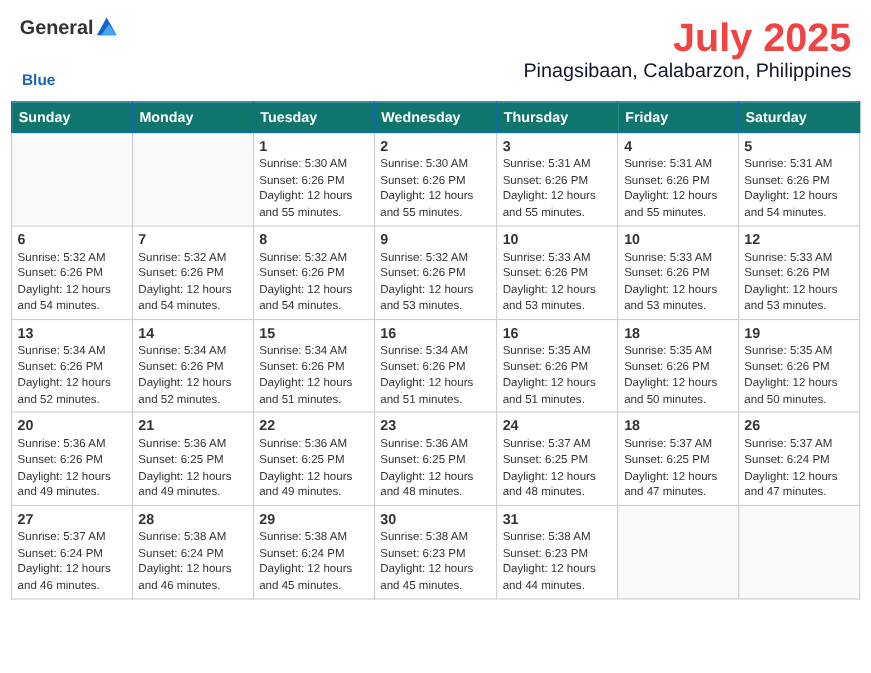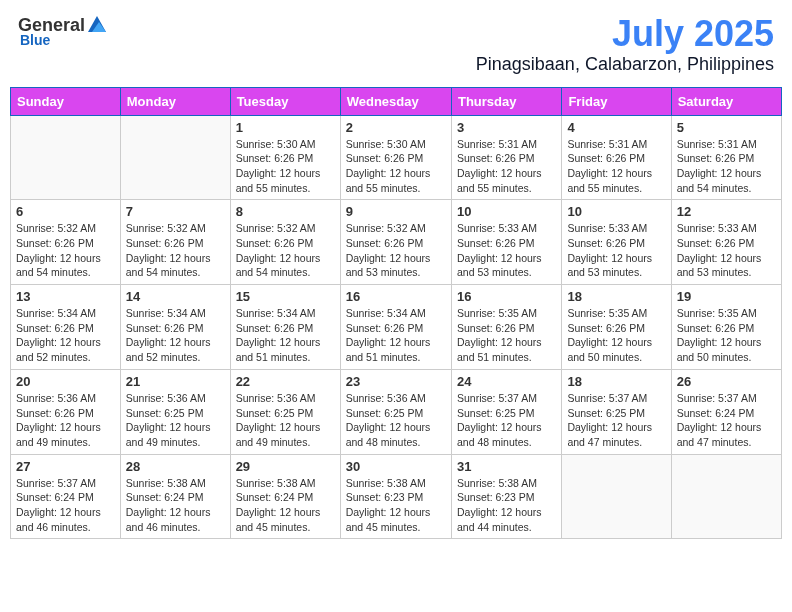--- a/index.html
+++ b/index.html
@@ -14,41 +14,42 @@
       display: flex;
       justify-content: space-between;
       align-items: flex-start;
       margin-bottom: 8px;
       padding: 4px 8px;
     }
     .logo {
       display: flex;
       flex-direction: column;
       align-items: flex-start;
+      gap: 32px;
     }
     .title-block {
       text-align: right;
     }
     .month-title {
       font-size: 36px;
       font-weight: bold;
-      color: #3b82f6;
+      color: #ef4444;
       line-height: 1.1;
     }
     .location-title {
       font-size: 18px;
       color: #0f172a;
     }
     .calendar {
       width: 100%;
       border-collapse: collapse;
       border: 1px solid #ccc;
     }
     .calendar th {
-      background-color: #d946ef;
+      background-color: #0f766e;
       color: #fff;
       text-align: left;
       padding: 6px 6px;
       font-size: 13px;
       border: 1px solid #1565c0;
     }
     .calendar td {
       vertical-align: top;
       border: 1px solid #ccc;
       padding: 4px 5px;

